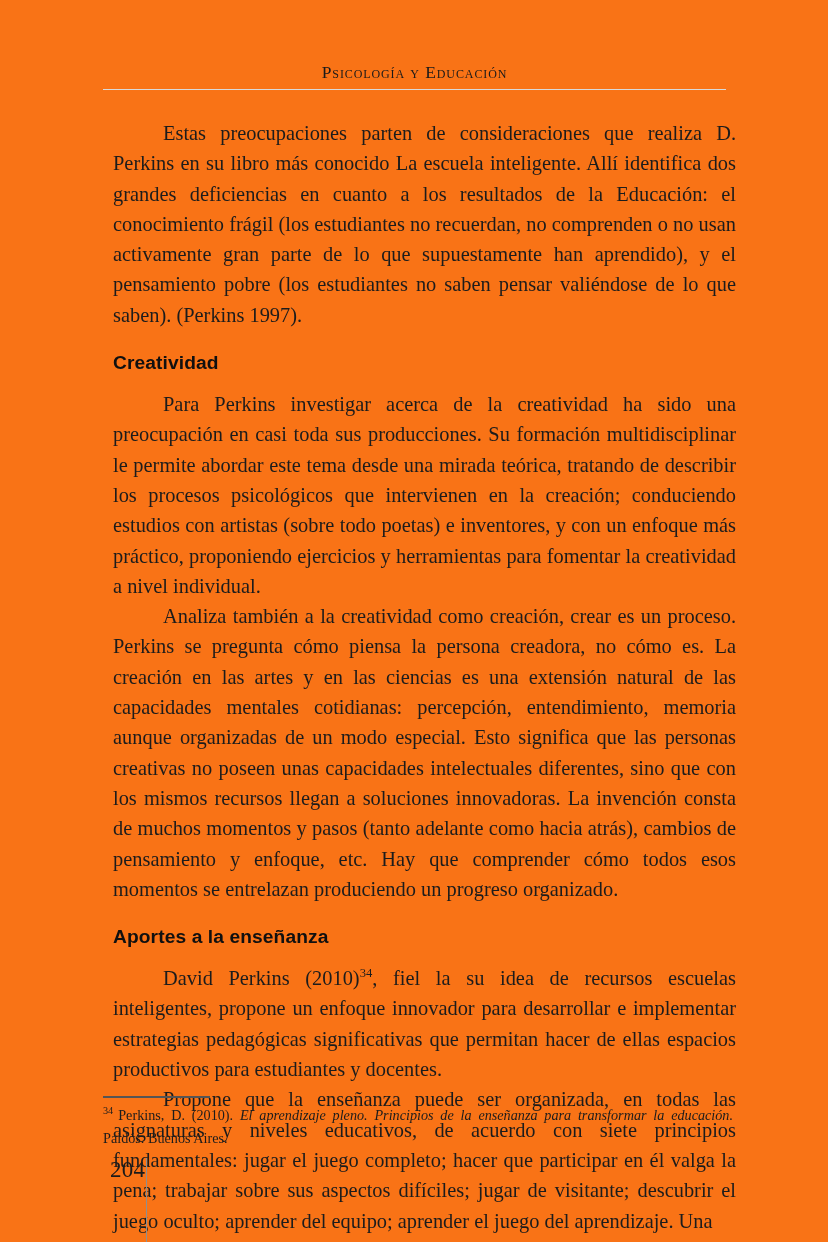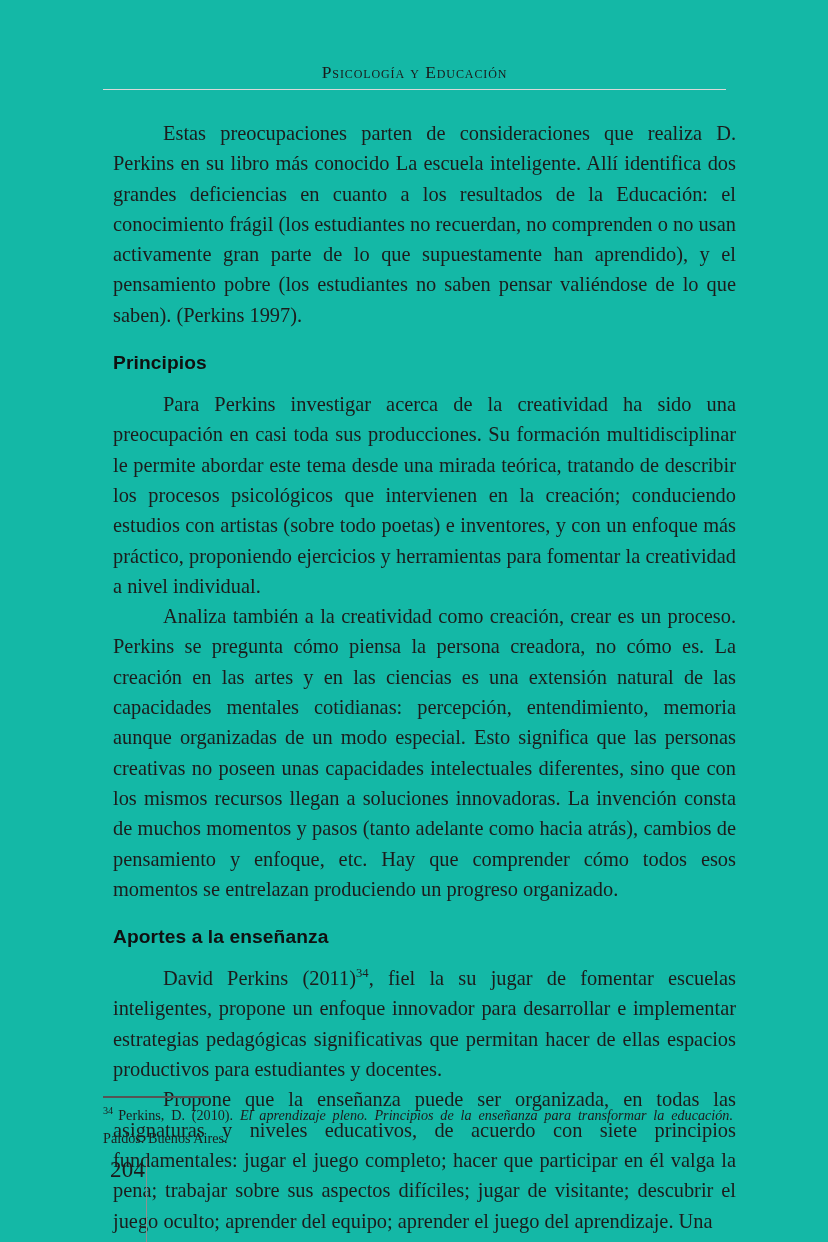--- a/index.html
+++ b/index.html
@@ -6,21 +6,21 @@
   html, body {
     margin: 0;
     padding: 0;
     background: #ffffff;
   }
 
   .page {
     position: relative;
     width: 828px;
     height: 1242px;
-    background: #14b8a6;
+    background: #f97316;
     overflow: hidden;
     font-family: "Liberation Serif", "DejaVu Serif", serif;
     color: #1c1c1c;
     box-sizing: border-box;
   }
 
   
   .running-head {
     position: absolute;
     left: 103px;
@@ -145,35 +145,35 @@
   <div class="running-head">Psicología y Educación</div>
 
   <div class="head-rule"></div>
 
   <div class="column">
 
     <p class="body">Estas preocupaciones parten de consideraciones que realiza D. Perkins en su libro más conocido La escuela inteligente. Allí identifica dos grandes deficiencias en cuanto a los resultados de la Educación: el conocimiento frágil (los estudiantes no recuerdan, no comprenden o no usan activamente gran parte de lo que supuestamente han aprendido), y el pensamiento pobre (los estudiantes no saben pensar valiéndose de lo que saben). (Perkins 1997).</p>
 
     <div class="sp-before-head"></div>
 
-    <h2 class="section">Principios</h2>
+    <h2 class="section">Creatividad</h2>
 
     <div class="sp-after-head"></div>
 
     <p class="body">Para Perkins investigar acerca de la creatividad ha sido una preocupación en casi toda sus producciones. Su formación multidisciplinar le permite abordar este tema desde una mirada teórica, tratando de describir los procesos psicológicos que intervienen en la creación; conduciendo estudios con artistas (sobre todo poetas) e inventores, y con un enfoque más práctico, proponiendo ejercicios y herramientas para fomentar la creatividad a nivel individual.</p>
 
     <p class="body cont">Analiza también a la creatividad como creación, crear es un proceso. Perkins se pregunta cómo piensa la persona creadora, no cómo es. La creación en las artes y en las ciencias es una extensión natural de las capacidades mentales cotidianas: percepción, entendimiento, memoria aunque organizadas de un modo especial. Esto significa que las personas creativas no poseen unas capacidades intelectuales diferentes, sino que con los mismos recursos llegan a soluciones innovadoras. La invención consta de muchos momentos y pasos (tanto adelante como hacia atrás), cambios de pensamiento y enfoque, etc. Hay que comprender cómo todos esos momentos se entrelazan produciendo un progreso organizado.</p>
 
     <div class="sp-before-head"></div>
 
     <h2 class="section">Aportes a la enseñanza</h2>
 
     <div class="sp-after-head"></div>
 
-    <p class="body"><span>David Perkins (2011)</span><sup class="fn-ref">34</sup><span>, fiel la su jugar de fomentar escuelas inteligentes, propone un enfoque innovador para desarrollar e implementar estrategias pedagógicas significativas que permitan hacer de ellas espacios productivos para estudiantes y docentes.</span></p>
+    <p class="body"><span>David Perkins (2010)</span><sup class="fn-ref">34</sup><span>, fiel la su idea de recursos escuelas inteligentes, propone un enfoque innovador para desarrollar e implementar estrategias pedagógicas significativas que permitan hacer de ellas espacios productivos para estudiantes y docentes.</span></p>
 
     <p class="body cont">Propone que la enseñanza puede ser organizada, en todas las asignaturas y niveles educativos, de acuerdo con siete principios fundamentales: jugar el juego completo; hacer que participar en él valga la pena; trabajar sobre sus aspectos difíciles; jugar de visitante; descubrir el juego oculto; aprender del equipo; aprender el juego del aprendizaje. Una</p>
 
   </div>
 
   <div class="footnote-rule"></div>
 
   <div class="footnote"><span class="num">34</span><span>Perkins, D. (2010). </span><i>El aprendizaje pleno. Principios de la enseñanza para transformar la educación.</i><span> Paidós. Buenos Aires.</span></div>
 
   <div class="folio">204</div>

